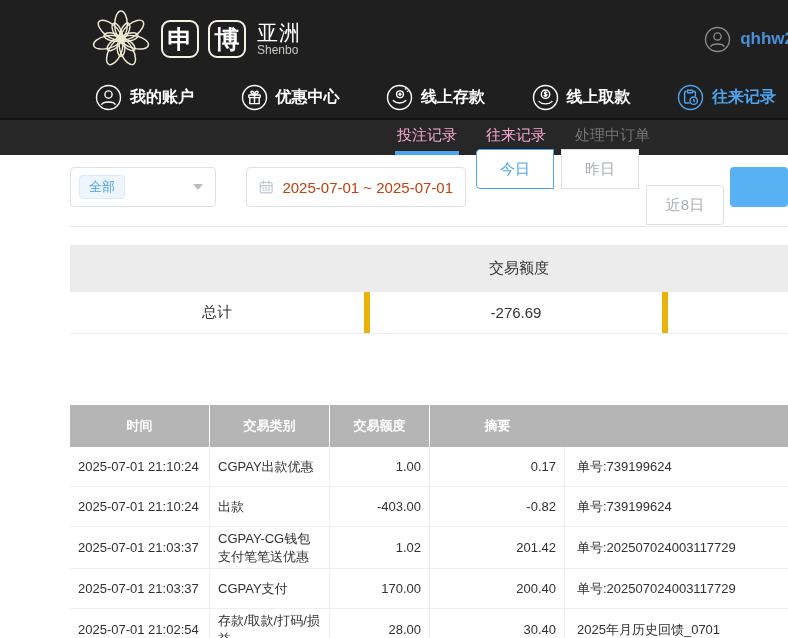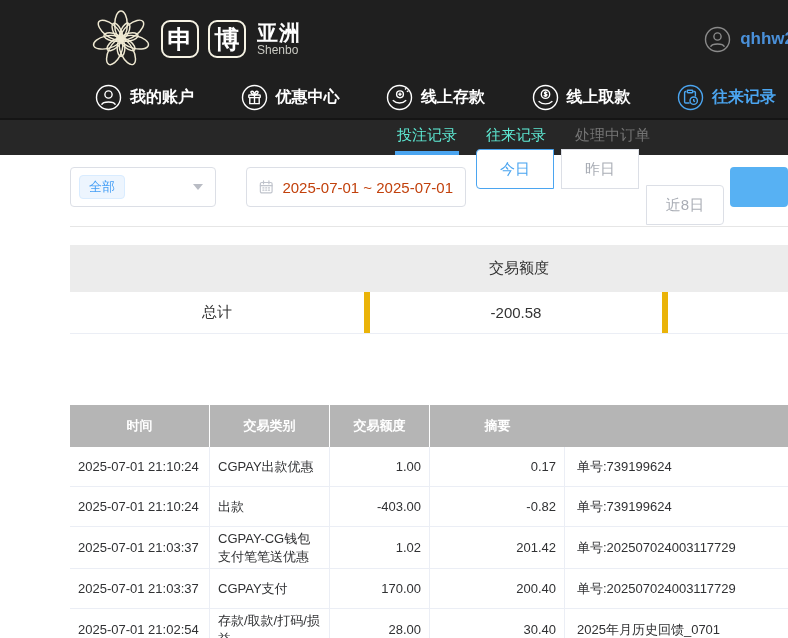--- a/index.html
+++ b/index.html
@@ -7,38 +7,38 @@
     font-family:"Liberation Sans", sans-serif; }
 
   
   .topbar { height:78px; background:#1f1f1f; display:flex; align-items:center; position:relative; }
   .brand { display:flex; align-items:center; margin-left:90px; gap:9px; }
   .flower { width:62px; height:62px; }
   .brand-box { width:38px; height:38px; border:2px solid #f6f3e4; border-radius:9px;
     color:#fff; font-size:25px; font-weight:bold; display:flex; align-items:center;
     justify-content:center; }
   .brand-stack { display:flex; flex-direction:column; line-height:1.05; margin-left:2px; }
-  .brand-region { color:#fff; font-size:21px; font-weight:bold; letter-spacing:1px; }
+  .brand-region { color:#fff; font-size:21px; font-weight:normal; letter-spacing:1px; }
   .brand-en { color:#c9c9c2; font-size:12px; }
   .userbox { margin-left:auto; margin-right:-6px; display:flex; align-items:center; gap:9px; }
   .userbox svg { color:#8a8a8a; }
   .username { color:#4a90d9; font-weight:bold; font-size:17px; white-space:nowrap; }
 
   
   .navbar { height:40px; background:#1f1f1f; display:flex; align-items:center;
     justify-content:space-between; padding:0 12px 2px 95px; }
   .nav-item { display:flex; align-items:center; gap:8px; color:#fff; font-size:16px;
     font-weight:bold; cursor:pointer; white-space:nowrap; }
   .nav-item.active { color:#4ba5f0; }
   .nav-item svg { flex:0 0 auto; }
 
   
   .subnav { height:37px; background:#272727; border-top:2px solid #151515;
     display:flex; padding-left:395px; gap:25px; }
-  .tab { display:flex; align-items:center; color:#5eead4; font-size:15px;
+  .tab { display:flex; align-items:center; color:#f9a8d4; font-size:15px;
     border-bottom:4px solid transparent; padding:0 2px; cursor:pointer; white-space:nowrap; }
   .tab.underlined { border-bottom-color:#4ba5f0; }
   .tab.muted { color:#747474; }
 
   
   .content { padding-left:70px; padding-top:11px; }
   .filters { display:flex; align-items:center; height:42px; }
   .select { width:200px; height:40px; border:1px solid #dcdfe6; border-radius:4px;
     display:flex; align-items:center; padding:0 12px 0 8px; cursor:pointer; background:#fff; }
   .chip { background:#edf5fe; border:1px solid #d9ecff; color:#459ef5; font-size:13px;
@@ -216,21 +216,21 @@
   <div class="divider"></div>
 
   <div class="summary">
     <div class="summary-head">
       <div></div>
       <div>交易额度</div>
       <div></div>
     </div>
     <div class="summary-row">
       <div class="sr-c1">总计</div>
-      <div class="sr-c2">-200.58</div>
+      <div class="sr-c2">-276.69</div>
       <div></div>
     </div>
   </div>
 
   <div class="dtable">
     <div class="dhead">
       <div>时间</div>
       <div>交易类别</div>
       <div>交易额度</div>
       <div>摘要</div>

